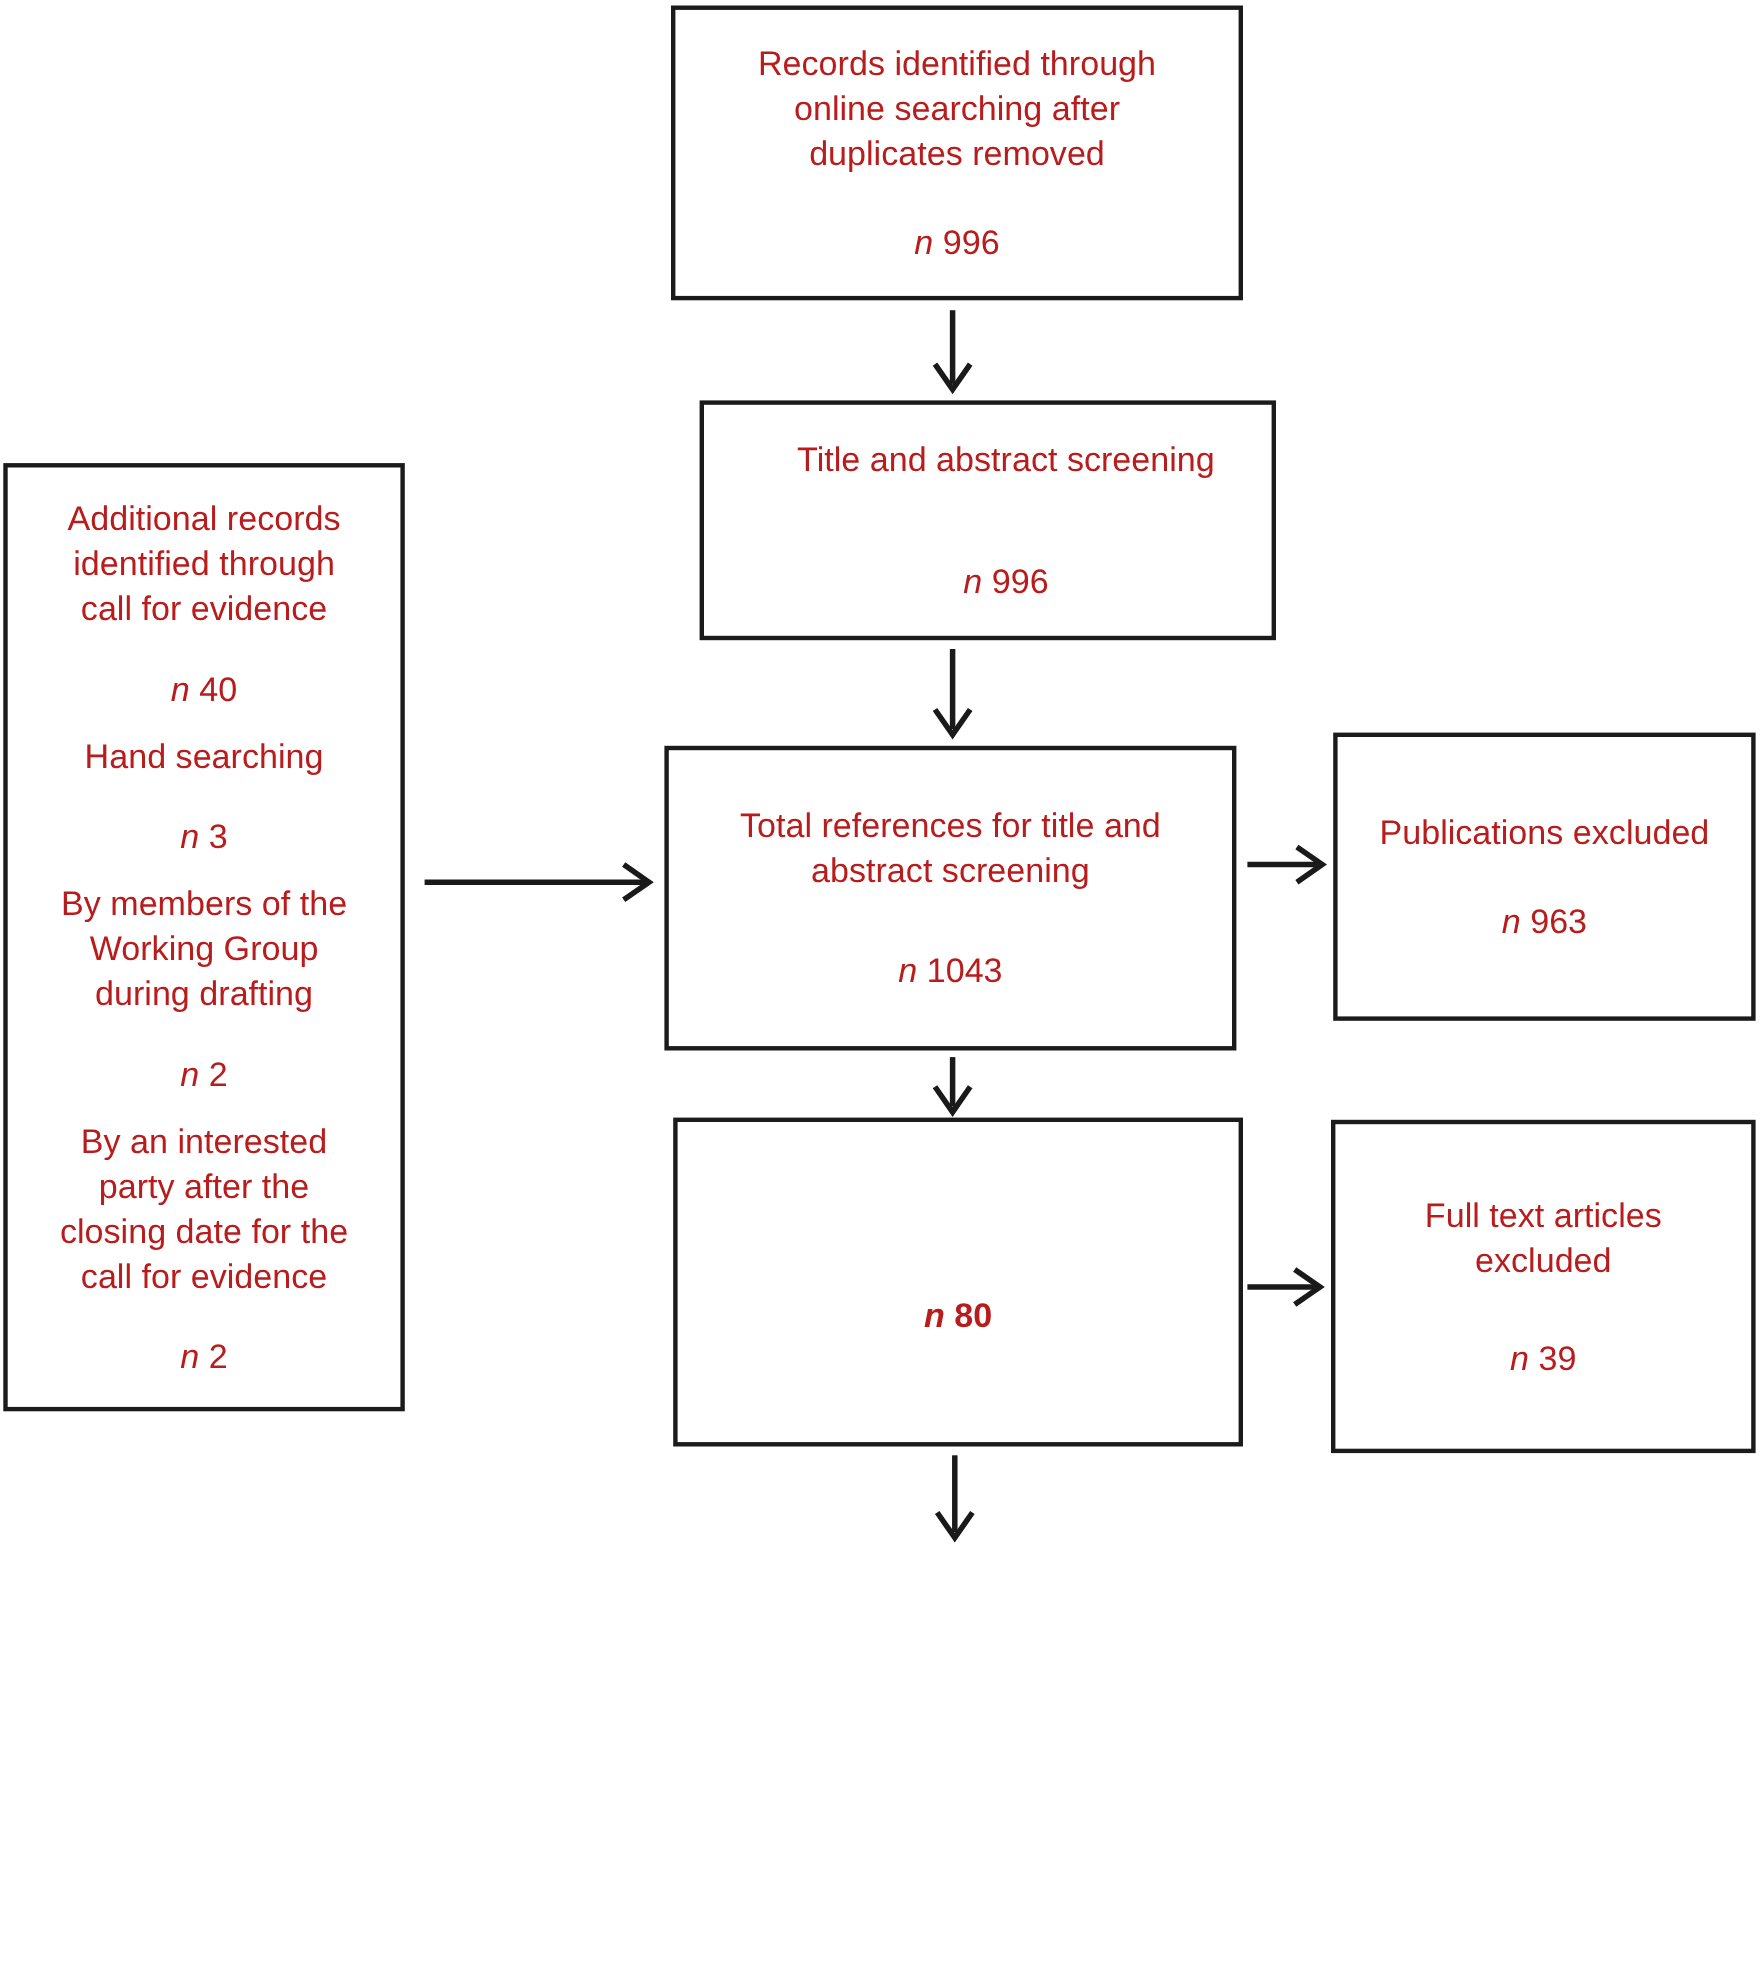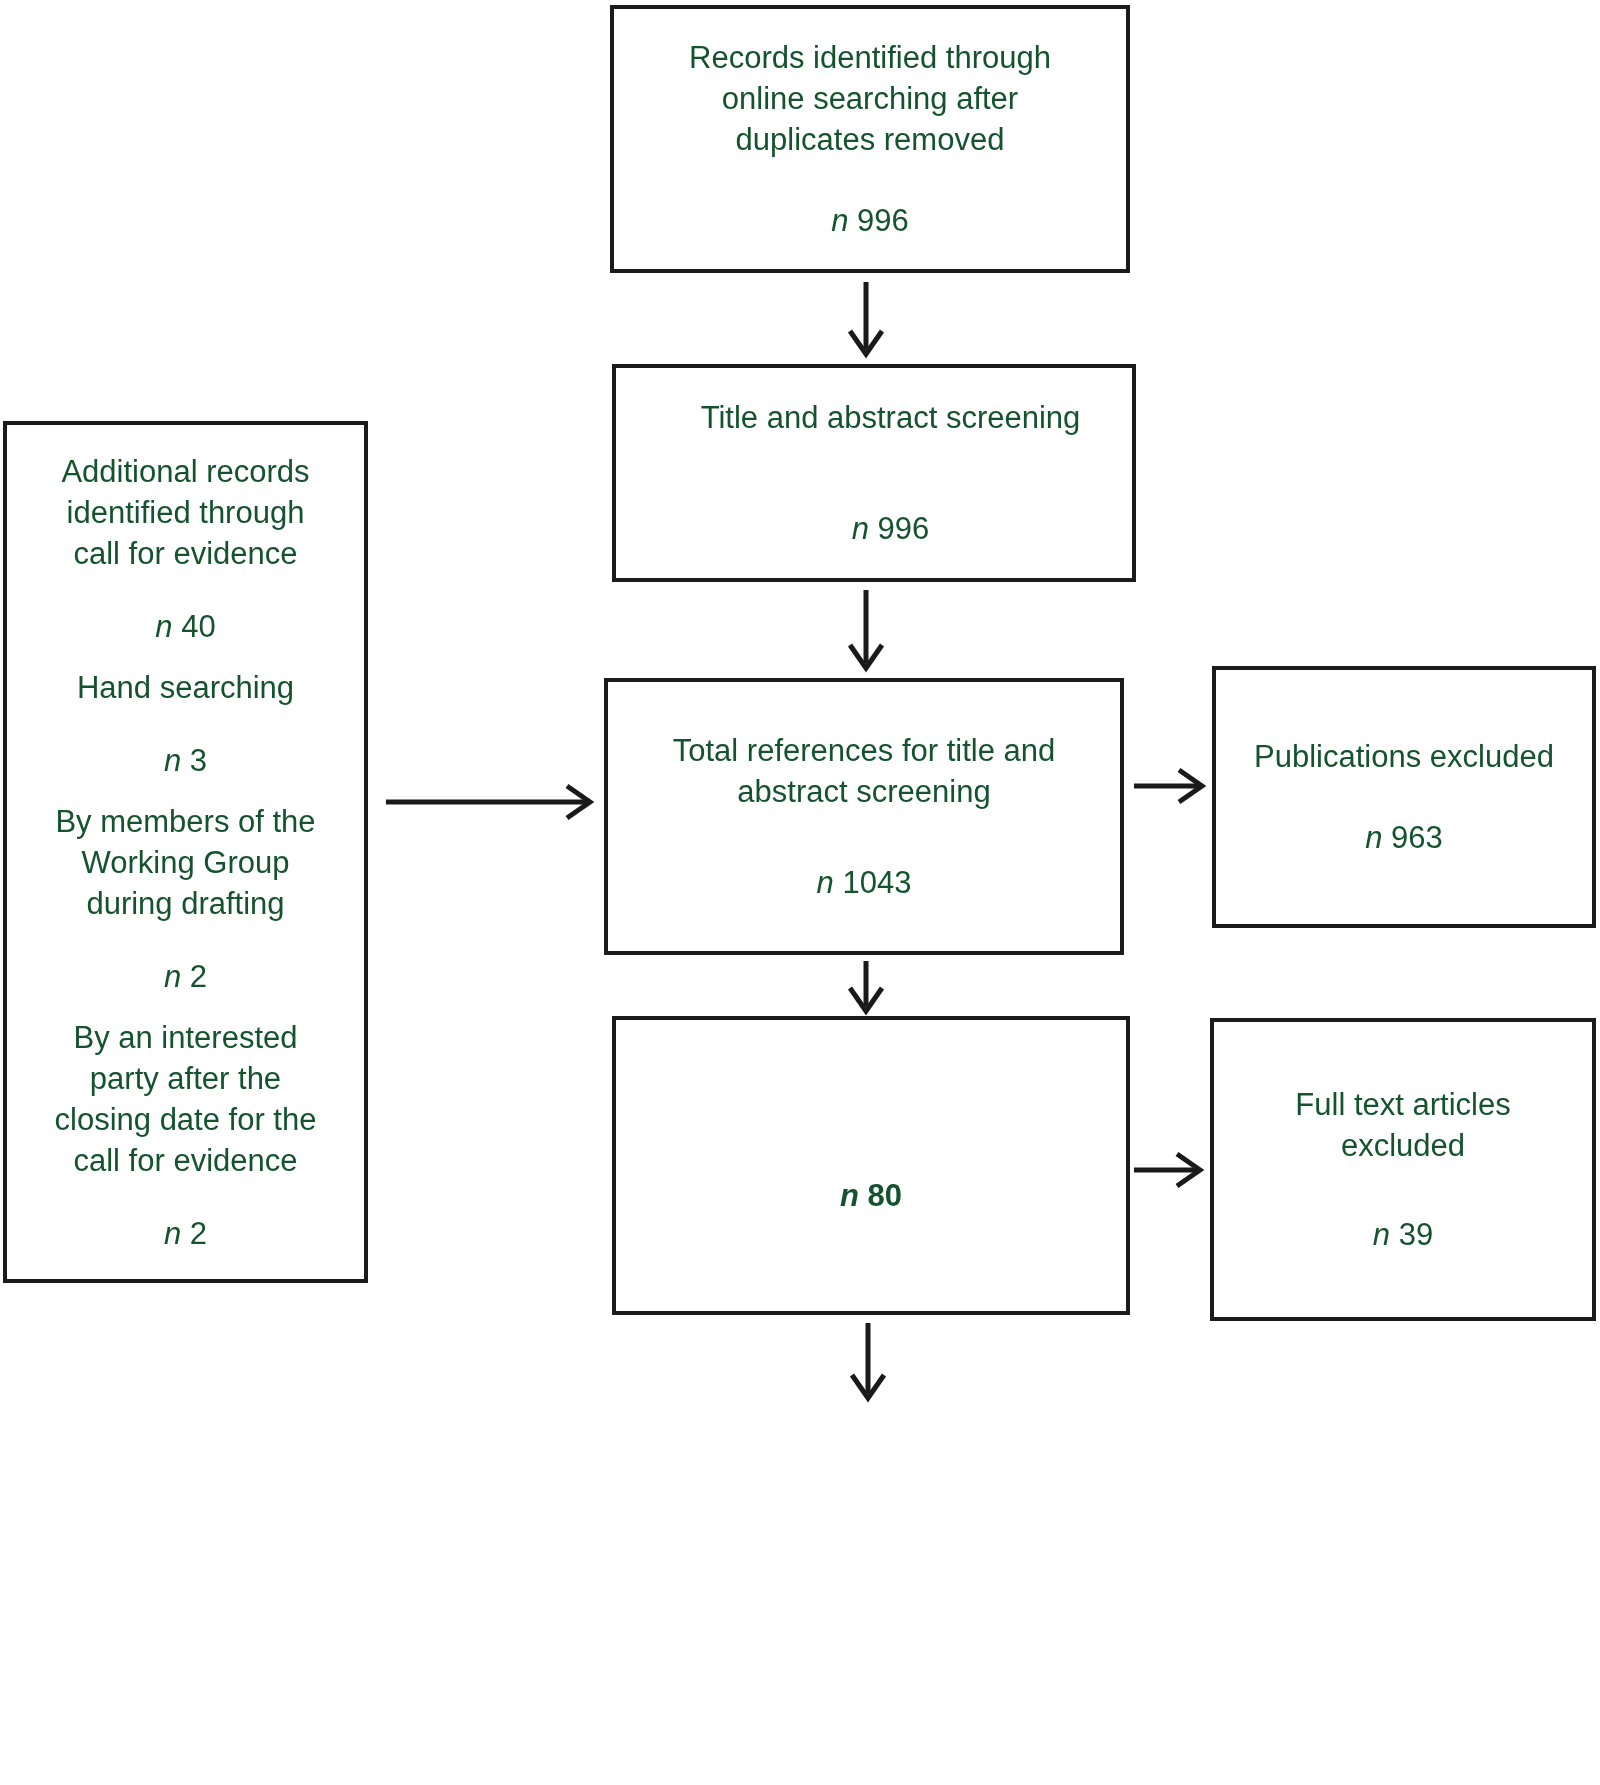--- a/index.html
+++ b/index.html
@@ -2,21 +2,21 @@
 <html><head>
 <meta charset="utf-8">
 <style>
   html, body { margin: 0; padding: 0; background: #ffffff; }
   .canvas {
     position: relative;
     width: 1445px;
     height: 1785px;
     background: #ffffff;
     font-family: "Liberation Sans", sans-serif;
-    color: #14532d;
+    color: #b91c1c;
   }
   .connectors {
     position: absolute;
     left: 0; top: 0;
     width: 1600px; height: 1785px;
     pointer-events: none;
   }
   .box {
     position: absolute;
     box-sizing: border-box;
@@ -29,21 +29,21 @@
     text-align: center;
     font-size: 31px;
     line-height: 41px;
   }
   .box-text { white-space: pre-line; }
   .n-line { white-space: nowrap; }
   .nvar { font-style: italic; }
 
   
   .box-records   { left: 610px;  top: 5px;    width: 520px; height: 268px; }
-  .box-title     { left: 612px;  top: 364px;  width: 524px; height: 218px; padding-left: 33px; }
+  .box-title     { left: 636px;  top: 364px;  width: 524px; height: 218px; padding-left: 33px; }
   .box-total     { left: 604px;  top: 678px;  width: 520px; height: 277px; }
   .box-fulltext  { left: 612px;  top: 1016px; width: 518px; height: 299px; }
   .box-included  { left: 611px;  top: 1405px; width: 521px; height: 372px; }
 
   
   .box-side      { left: 3px;    top: 421px;  width: 365px; height: 862px; text-align: center; }
   .box-excl1     { left: 1212px; top: 666px;  width: 384px; height: 262px; }
   .box-excl2     { left: 1210px; top: 1018px; width: 386px; height: 303px; }
 
   .box-records  .n-line { margin-top: 40px; }

